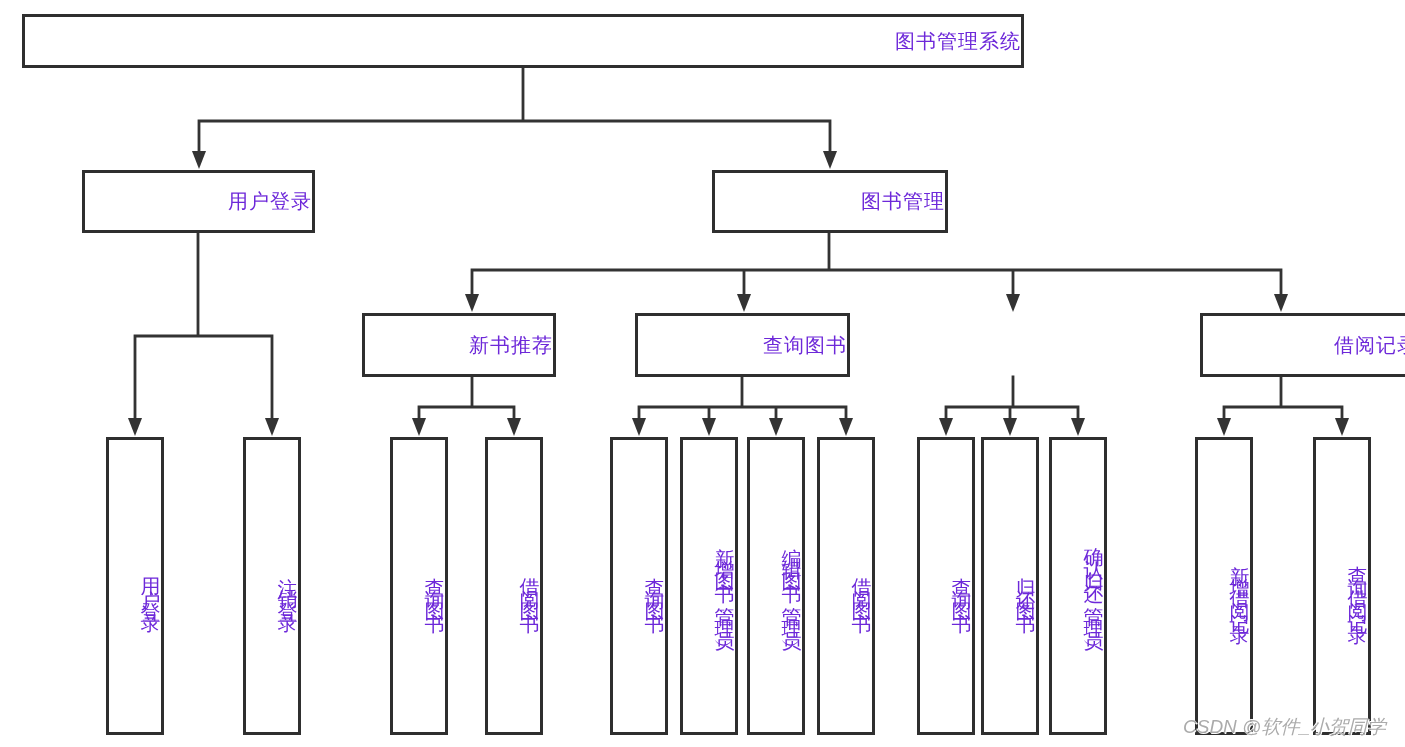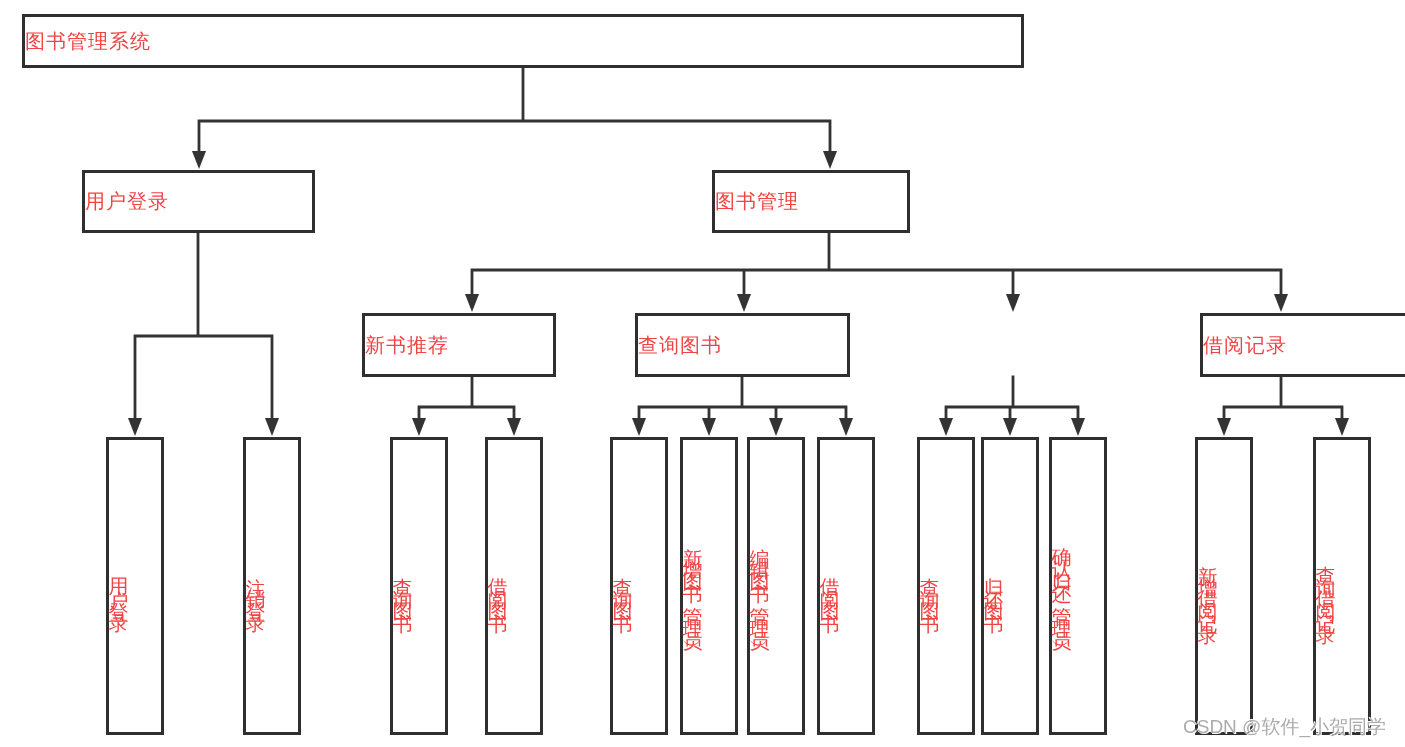--- a/index.html
+++ b/index.html
@@ -3,35 +3,36 @@
 <meta charset="utf-8">
 <style>
   html,body{margin:0;padding:0;background:#ffffff;}
   .stage{
     position:relative;width:1405px;height:747px;background:#ffffff;overflow:hidden;
     font-family:"Liberation Sans","DejaVu Sans",sans-serif;
   }
   .stage svg{position:absolute;left:0;top:0;}
   .node{
     position:absolute;box-sizing:border-box;background:#ffffff;
-    border:3px solid #2f2f2f;color:#ef4444;
-    display:flex;align-items:center;justify-content:flex-start;
+    border:3px solid #2f2f2f;color:#6d28d9;
+    display:flex;align-items:center;justify-content:flex-end;
   }
   .hbox{font-size:20px;letter-spacing:1px;}
   .leaf{width:58px;height:298px;}
   .leaf > span{
     writing-mode:vertical-rl;text-orientation:mixed;
     font-size:20px;line-height:1;letter-spacing:12px;
     white-space:nowrap;
   }
   .watermark{
     position:absolute;left:1183px;top:714px;
     font-size:19px;color:#ababab;white-space:nowrap;
     text-shadow:1px 1px 0 #ffffff,-1px -1px 0 #ffffff;
     z-index:5;
+    font-style:italic;
   }
 </style>
 </head>
 <body>
 
 <div class="stage">
 
   <svg width="1405" height="747" viewBox="0 0 1405 747">
     <path fill="none" stroke="#333333" stroke-width="2.8" stroke-linecap="square" d="
       M523 68 V121 M199 121 H830 M199 121 V154 M830 121 V154
@@ -62,21 +63,21 @@
       <polygon points="1335,418 1349,418 1342,436" fill="#333333"></polygon>
     </svg>
 
   <div class="node hbox" style="left:22px;top:14px;width:1002px;height:54px">
     <span>图书管理系统</span>
   </div>
 
   <div class="node hbox" style="left:82px;top:170px;width:233px;height:63px">
     <span>用户登录</span>
   </div>
-  <div class="node hbox" style="left:712px;top:170px;width:198px;height:63px">
+  <div class="node hbox" style="left:712px;top:170px;width:236px;height:63px">
     <span>图书管理</span>
   </div>
 
   <div class="node hbox" style="left:362px;top:313px;width:194px;height:64px">
     <span>新书推荐</span>
   </div>
   <div class="node hbox" style="left:635px;top:313px;width:215px;height:64px">
     <span>查询图书</span>
   </div>
   <div class="node hbox" style="left:1200px;top:313px;width:221px;height:64px">

